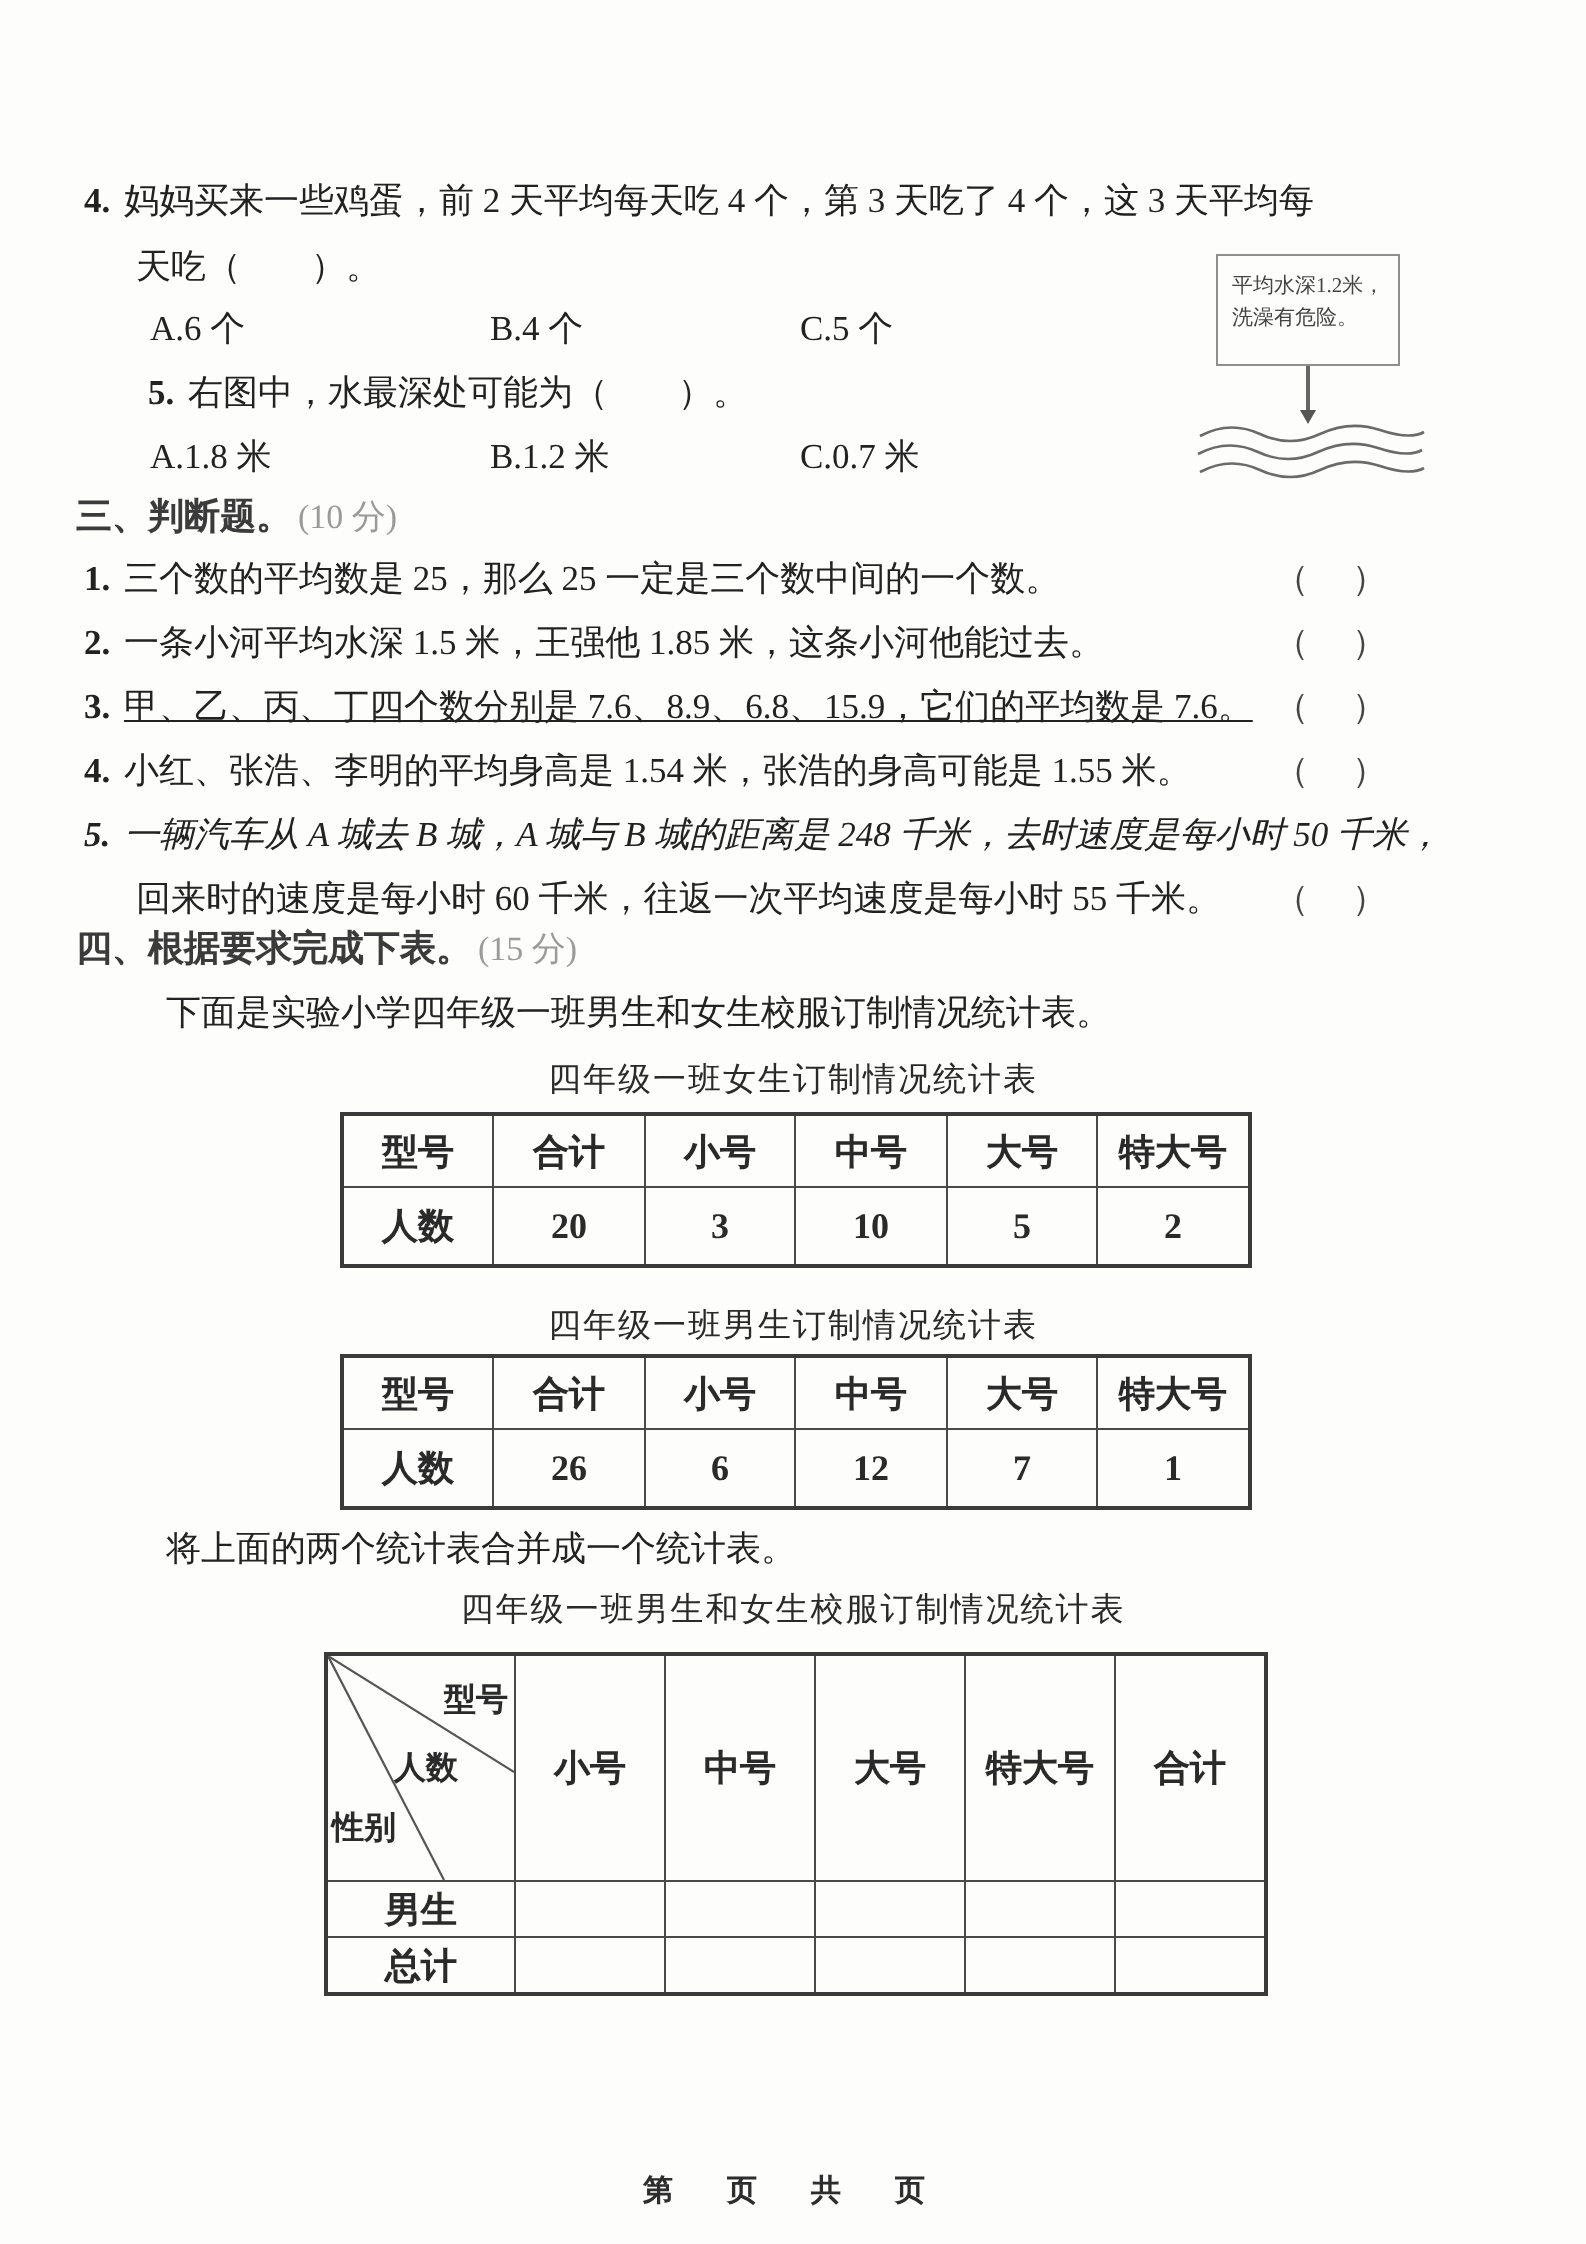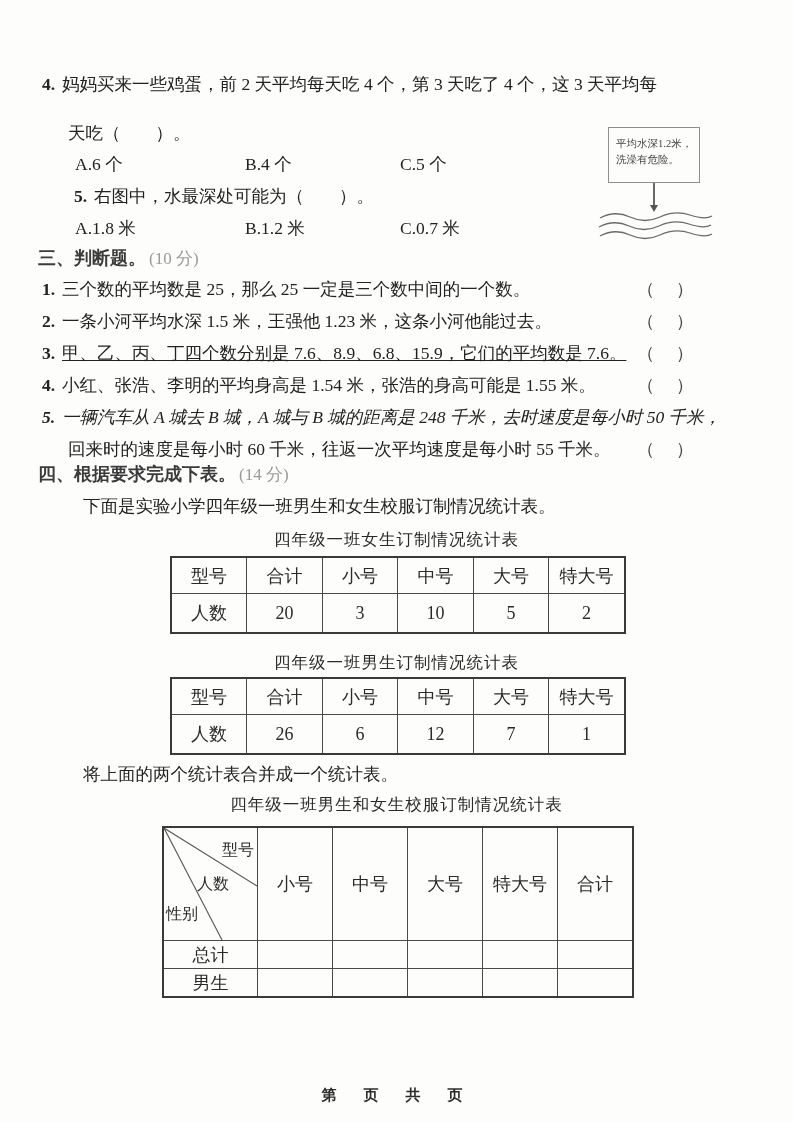--- a/index.html
+++ b/index.html
@@ -26,21 +26,21 @@
     border:1.5px solid #8f8f8f; box-sizing:border-box;
     font-size:10.5px; line-height:1.55; color:#444; padding:8px 0 0 7px;
     background:#fdfdfc; white-space:nowrap;
   }
   .pole { position:absolute; left:653px; top:183px; width:2px; height:24px; background:#666; }
   .pole-tip { position:absolute; left:650px; top:205px; width:0; height:0;
     border-left:4px solid transparent; border-right:4px solid transparent; border-top:7px solid #555; }
 
   
   table.grid { position:absolute; border-collapse:collapse; table-layout:fixed; background:#fdfdfc; }
-  table.grid td { border:1.4px solid #4a4a4a; text-align:center; vertical-align:middle; padding:0; font-size:18px; color:#2a2a2a; }
+  table.grid td { border:1.4px solid #4a4a4a; text-align:center; vertical-align:middle; padding:0; font-size:18px; color:#2a2a2a;font-weight:bold; }
   table.grid { border:2px solid #3a3a3a; }
   .t-title { text-align:center; font-size:16.5px; letter-spacing:1px; color:#2a2a2a; }
   .stat-h td { height:35px; }
   .stat-d td { height:38px; }
 
   .merged-h td { height:112px; }
   .merged-d td { height:27px; font-size:17px; }
   .diag-cell { position:relative; }
   .diag-label { position:absolute; font-size:16px; color:#2a2a2a; white-space:nowrap; }
   .dl-top { right:3px; top:12px; }
@@ -51,21 +51,21 @@
     position:absolute; left:0; right:0; top:1086px; text-align:center;
     font-family:Liberation Mono, monospace;
     font-size:15px; font-weight:bold; color:#2d2d2d; letter-spacing:9px;
   }
 </style>
 </head>
 <body>
 
 <div class="page">
 
-  <div class="abs" style="left:42px; top:72px;">
+  <div class="abs" style="left:42px; top:88px;">
     <span class="qnum">4.</span><span>妈妈买来一些鸡蛋，前 2 天平均每天吃 4 个，第 3 天吃了 4 个，这 3 天平均每</span>
   </div>
   <div class="abs" style="left:68px; top:121px;">天吃（　　）。</div>
   <div class="abs opt-row" style="top:152px;">
     <span class="opt-a">A.6 个</span>
     <span class="opt-b">B.4 个</span>
     <span class="opt-c">C.5 个</span>
   </div>
 
   <div class="abs" style="left:42px; top:184px;margin-left:32px;">
@@ -91,41 +91,41 @@
 
   <div class="abs heading" style="left:38px; top:246px;">
     <span>三、判断题。</span><span class="score">(10 分)</span>
   </div>
 
   <div class="abs judge-row" style="top:277px;">
     <span class="qnum">1.</span><span>三个数的平均数是 25，那么 25 一定是三个数中间的一个数。</span>
     <span class="judge-bracket" style="left:595px;">（　）</span>
   </div>
   <div class="abs judge-row" style="top:309px;">
-    <span class="qnum">2.</span><span>一条小河平均水深 1.5 米，王强他 1.23 米，这条小河他能过去。</span>
+    <span class="qnum">2.</span><span>一条小河平均水深 1.5 米，王强他 1.85 米，这条小河他能过去。</span>
     <span class="judge-bracket" style="left:595px;">（　）</span>
   </div>
   <div class="abs judge-row" style="top:341px;text-decoration:underline;">
     <span class="qnum">3.</span><span>甲、乙、丙、丁四个数分别是 7.6、8.9、6.8、15.9，它们的平均数是 7.6。</span>
     <span class="judge-bracket" style="left:595px;">（　）</span>
   </div>
   <div class="abs judge-row" style="top:373px;">
     <span class="qnum">4.</span><span>小红、张浩、李明的平均身高是 1.54 米，张浩的身高可能是 1.55 米。</span>
     <span class="judge-bracket" style="left:595px;">（　）</span>
   </div>
   <div class="abs judge-row" style="top:405px;font-style:italic;">
     <span class="qnum">5.</span><span>一辆汽车从 A 城去 B 城，A 城与 B 城的距离是 248 千米，去时速度是每小时 50 千米，</span>
   </div>
   <div class="abs" style="left:68px; top:437px; width:687px;">
     <span>回来时的速度是每小时 60 千米，往返一次平均速度是每小时 55 千米。</span>
     <span class="judge-bracket" style="left:569px;">（　）</span>
   </div>
 
   <div class="abs heading" style="left:38px; top:462px;">
-    <span>四、根据要求完成下表。</span><span class="score">(14 分)</span>
+    <span>四、根据要求完成下表。</span><span class="score">(15 分)</span>
   </div>
   <div class="abs" style="left:83px; top:494px;">下面是实验小学四年级一班男生和女生校服订制情况统计表。</div>
 
   <div class="abs t-title" style="left:0; width:793px; top:529px;">四年级一班女生订制情况统计表</div>
   <table class="grid" style="left:170px; top:556px; width:447px;">
     <tbody>
         <tr class="stat-h">
       <td style="width:74px;">型号</td>
       <td style="width:75px;">合计</td>
       <td style="width:74px;">小号</td>
@@ -181,29 +181,29 @@
         <span class="diag-label dl-mid">人数</span>
         <span class="diag-label dl-bot">性别</span>
       </td>
       <td style="width:74px;">小号</td>
       <td style="width:74px;">中号</td>
       <td style="width:74px;">大号</td>
       <td style="width:74px;">特大号</td>
       <td style="width:74px;">合计</td>
     </tr>
     <tr class="merged-d">
+      <td>男生</td>
+      <td></td>
+      <td></td>
+      <td></td>
+      <td></td>
+      <td></td>
+    </tr>
+    <tr class="merged-d">
       <td>总计</td>
-      <td></td>
-      <td></td>
-      <td></td>
-      <td></td>
-      <td></td>
-    </tr>
-    <tr class="merged-d">
-      <td>男生</td>
       <td></td>
       <td></td>
       <td></td>
       <td></td>
       <td></td>
     </tr>
   </tbody>
     </table>
 
   <div class="footer">第 页 共 页</div>

